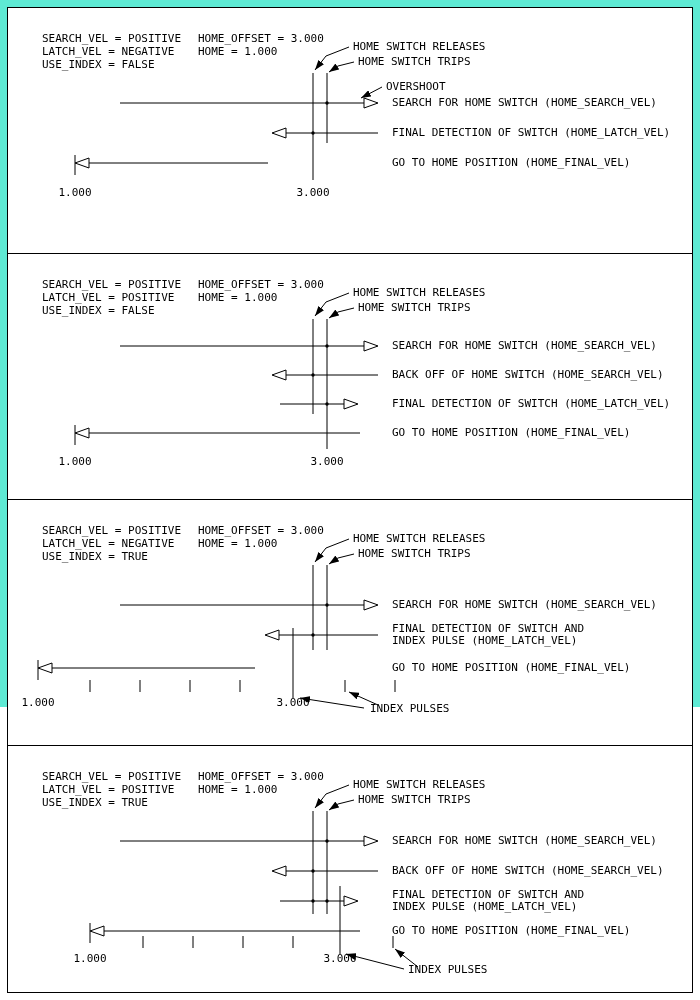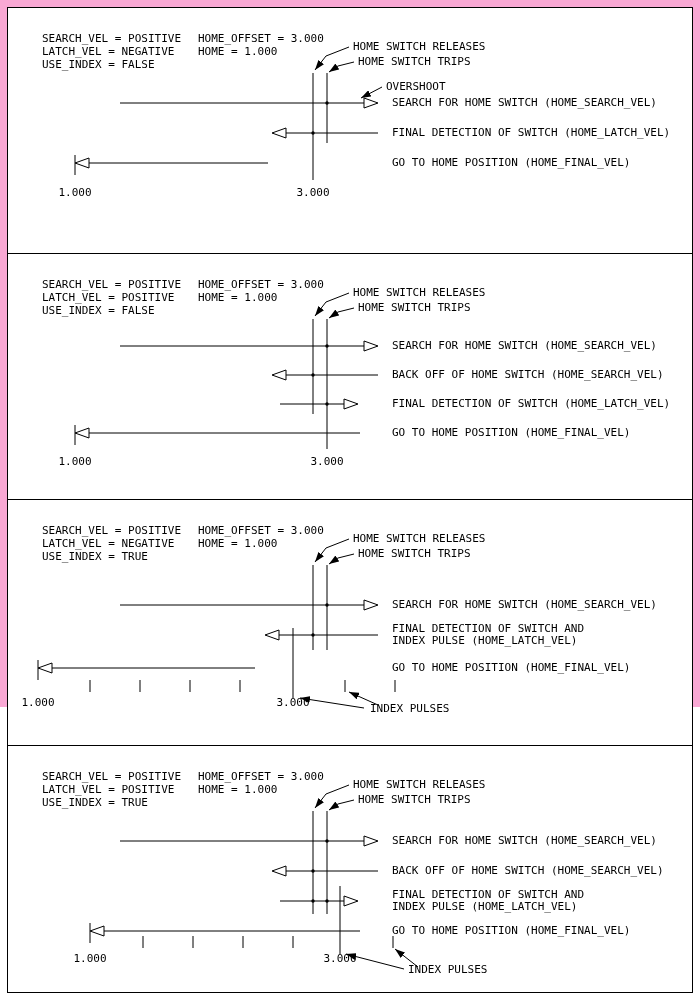--- a/index.html
+++ b/index.html
@@ -1,17 +1,17 @@
 <!DOCTYPE html>
 <html><head>
 <meta charset="utf-8">
 <style>
   * { margin: 0; padding: 0; box-sizing: border-box; }
   html, body { width: 700px; height: 1000px; background: #ffffff; }
-  .page  { width: 700px; height: 707px; padding: 7px; background: #f9a8d4; }
+  .page  { width: 700px; height: 707px; padding: 7px; background: #5eead4; }
   .frame { width: 686px; height: 986px; border: 1px solid #000; background: #fff; }
   .panel { position: relative; height: 246px; border-bottom: 1px solid #000; overflow: hidden; }
   .panel:last-child { border-bottom: none; }
   .panel svg { display: block; }
   svg text { font-family: "DejaVu Sans Mono", "Liberation Mono", monospace; font-size: 11px; fill: #000; }
   svg line, svg polyline { stroke: #000; stroke-width: 1; fill: none; }
   .open-arrow { fill: #fff; stroke: #000; stroke-width: 1; }
   .dot { fill: #000; }
 </style>
 </head>

